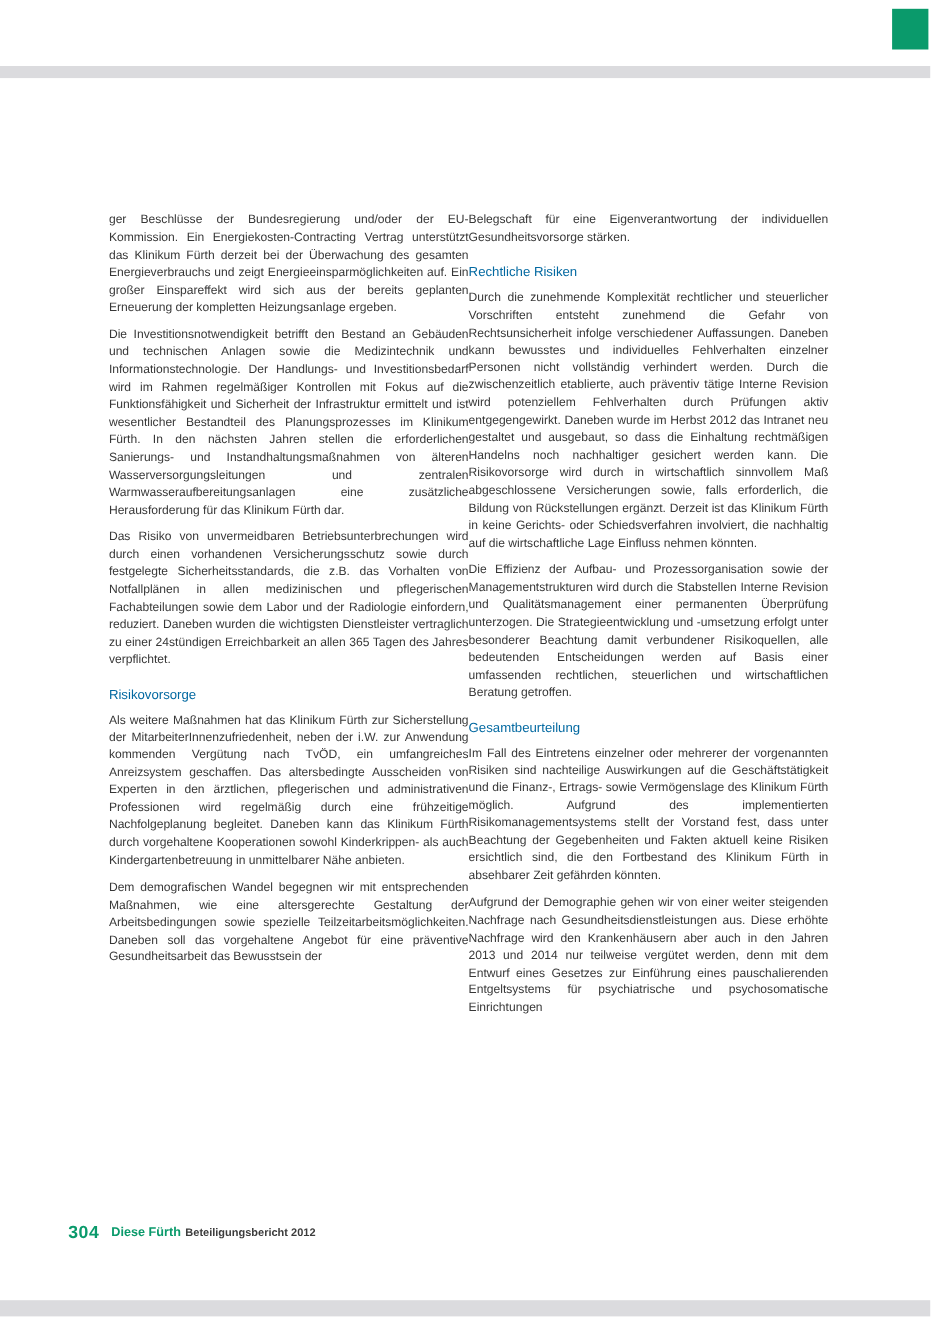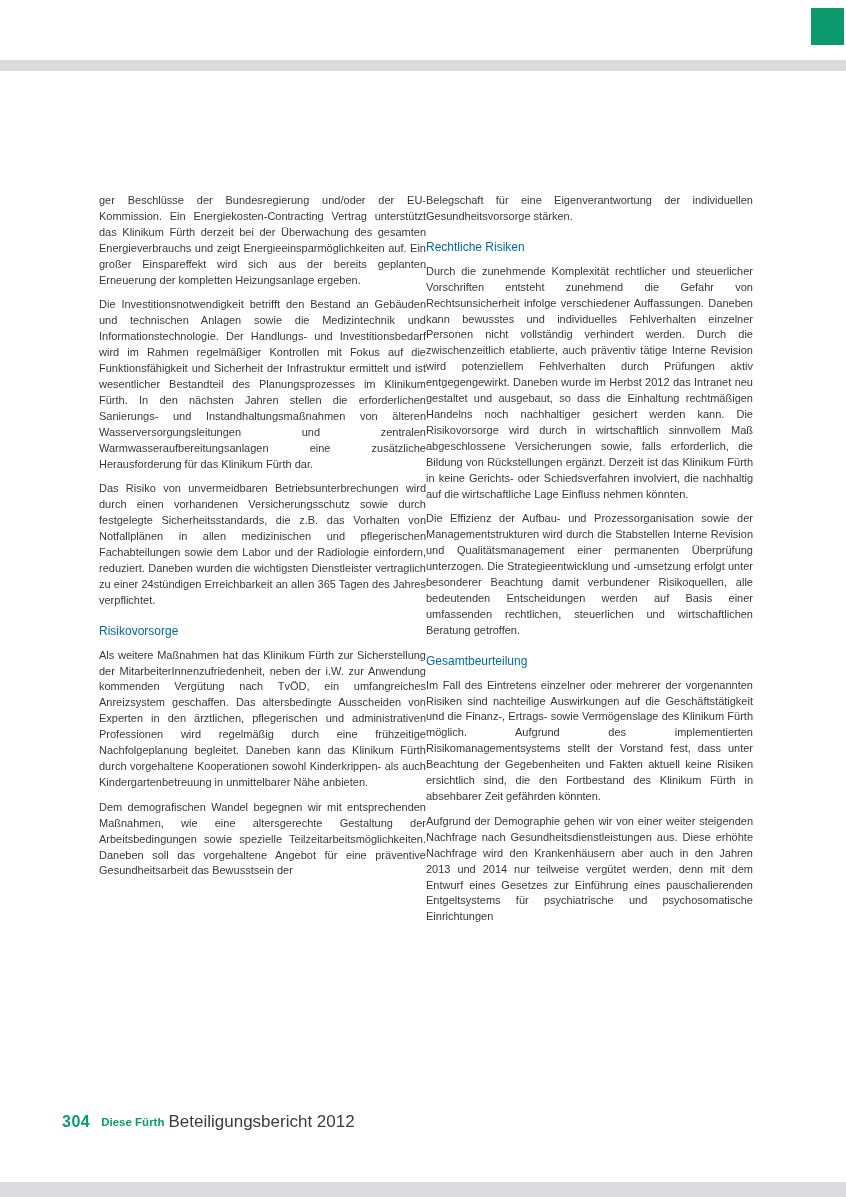--- a/index.html
+++ b/index.html
@@ -82,22 +82,23 @@
     letter-spacing: 0.5px;
   }
   .footer .publisher {
     margin-left: 11px;
     font-size: 11.5px;
     font-weight: bold;
     color: #0a9a6b;
   }
   .footer .report-title {
     margin-left: 4px;
-    font-size: 17px;
+    font-size: 10px;
     color: #3c3c3c;
+    font-weight: bold;
   }
 </style>
 </head>
 <body>
 
 <div class="page">
 
   <div class="top-bar"></div>
 
   <div class="corner-square"></div>

